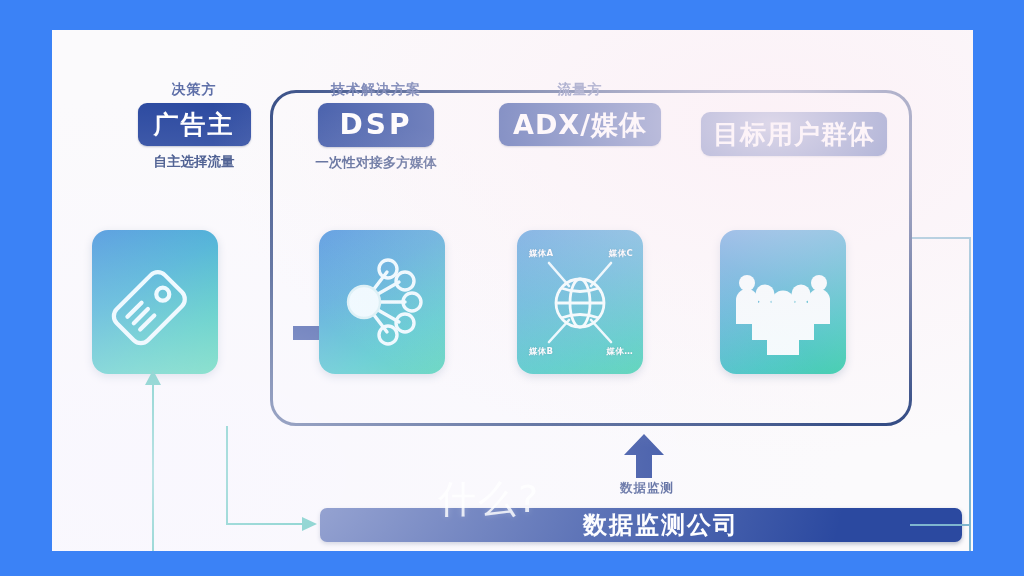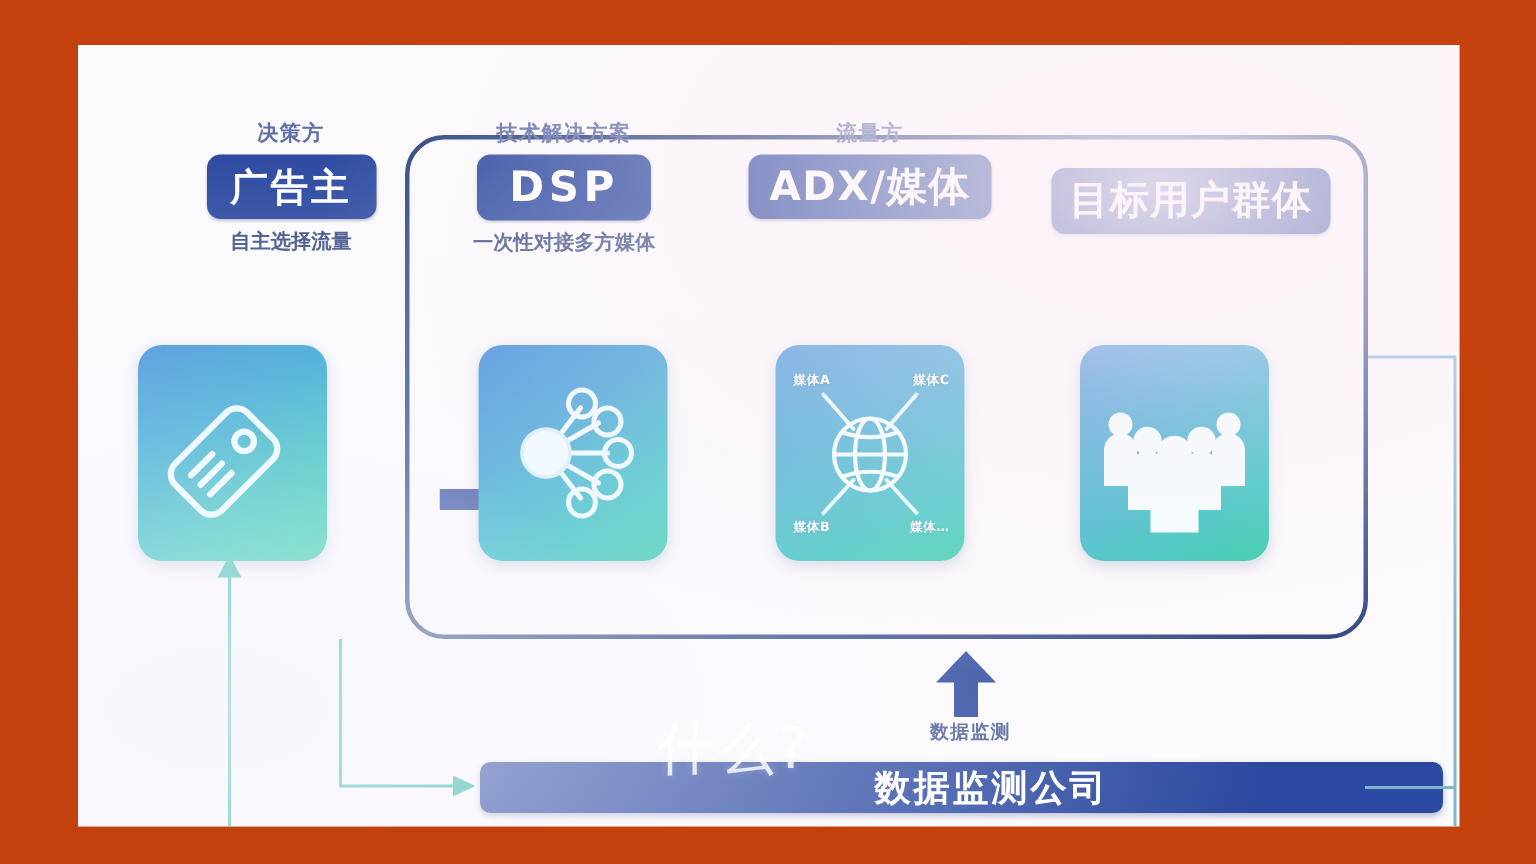--- a/index.html
+++ b/index.html
@@ -9,21 +9,21 @@
     width: 1024px;
     height: 576px;
     overflow: hidden;
     font-family: "DejaVu Sans", "Liberation Sans", sans-serif;
   }
 
   #stage {
     position: relative;
     width: 1024px;
     height: 576px;
-    background: #c2410c;
+    background: #3b82f6;
   }
 
   
   #frame {
     position: absolute;
     left: 52px;
     top: 30px;
     width: 921px;
     height: 521px;
     background: #fbfafc;

